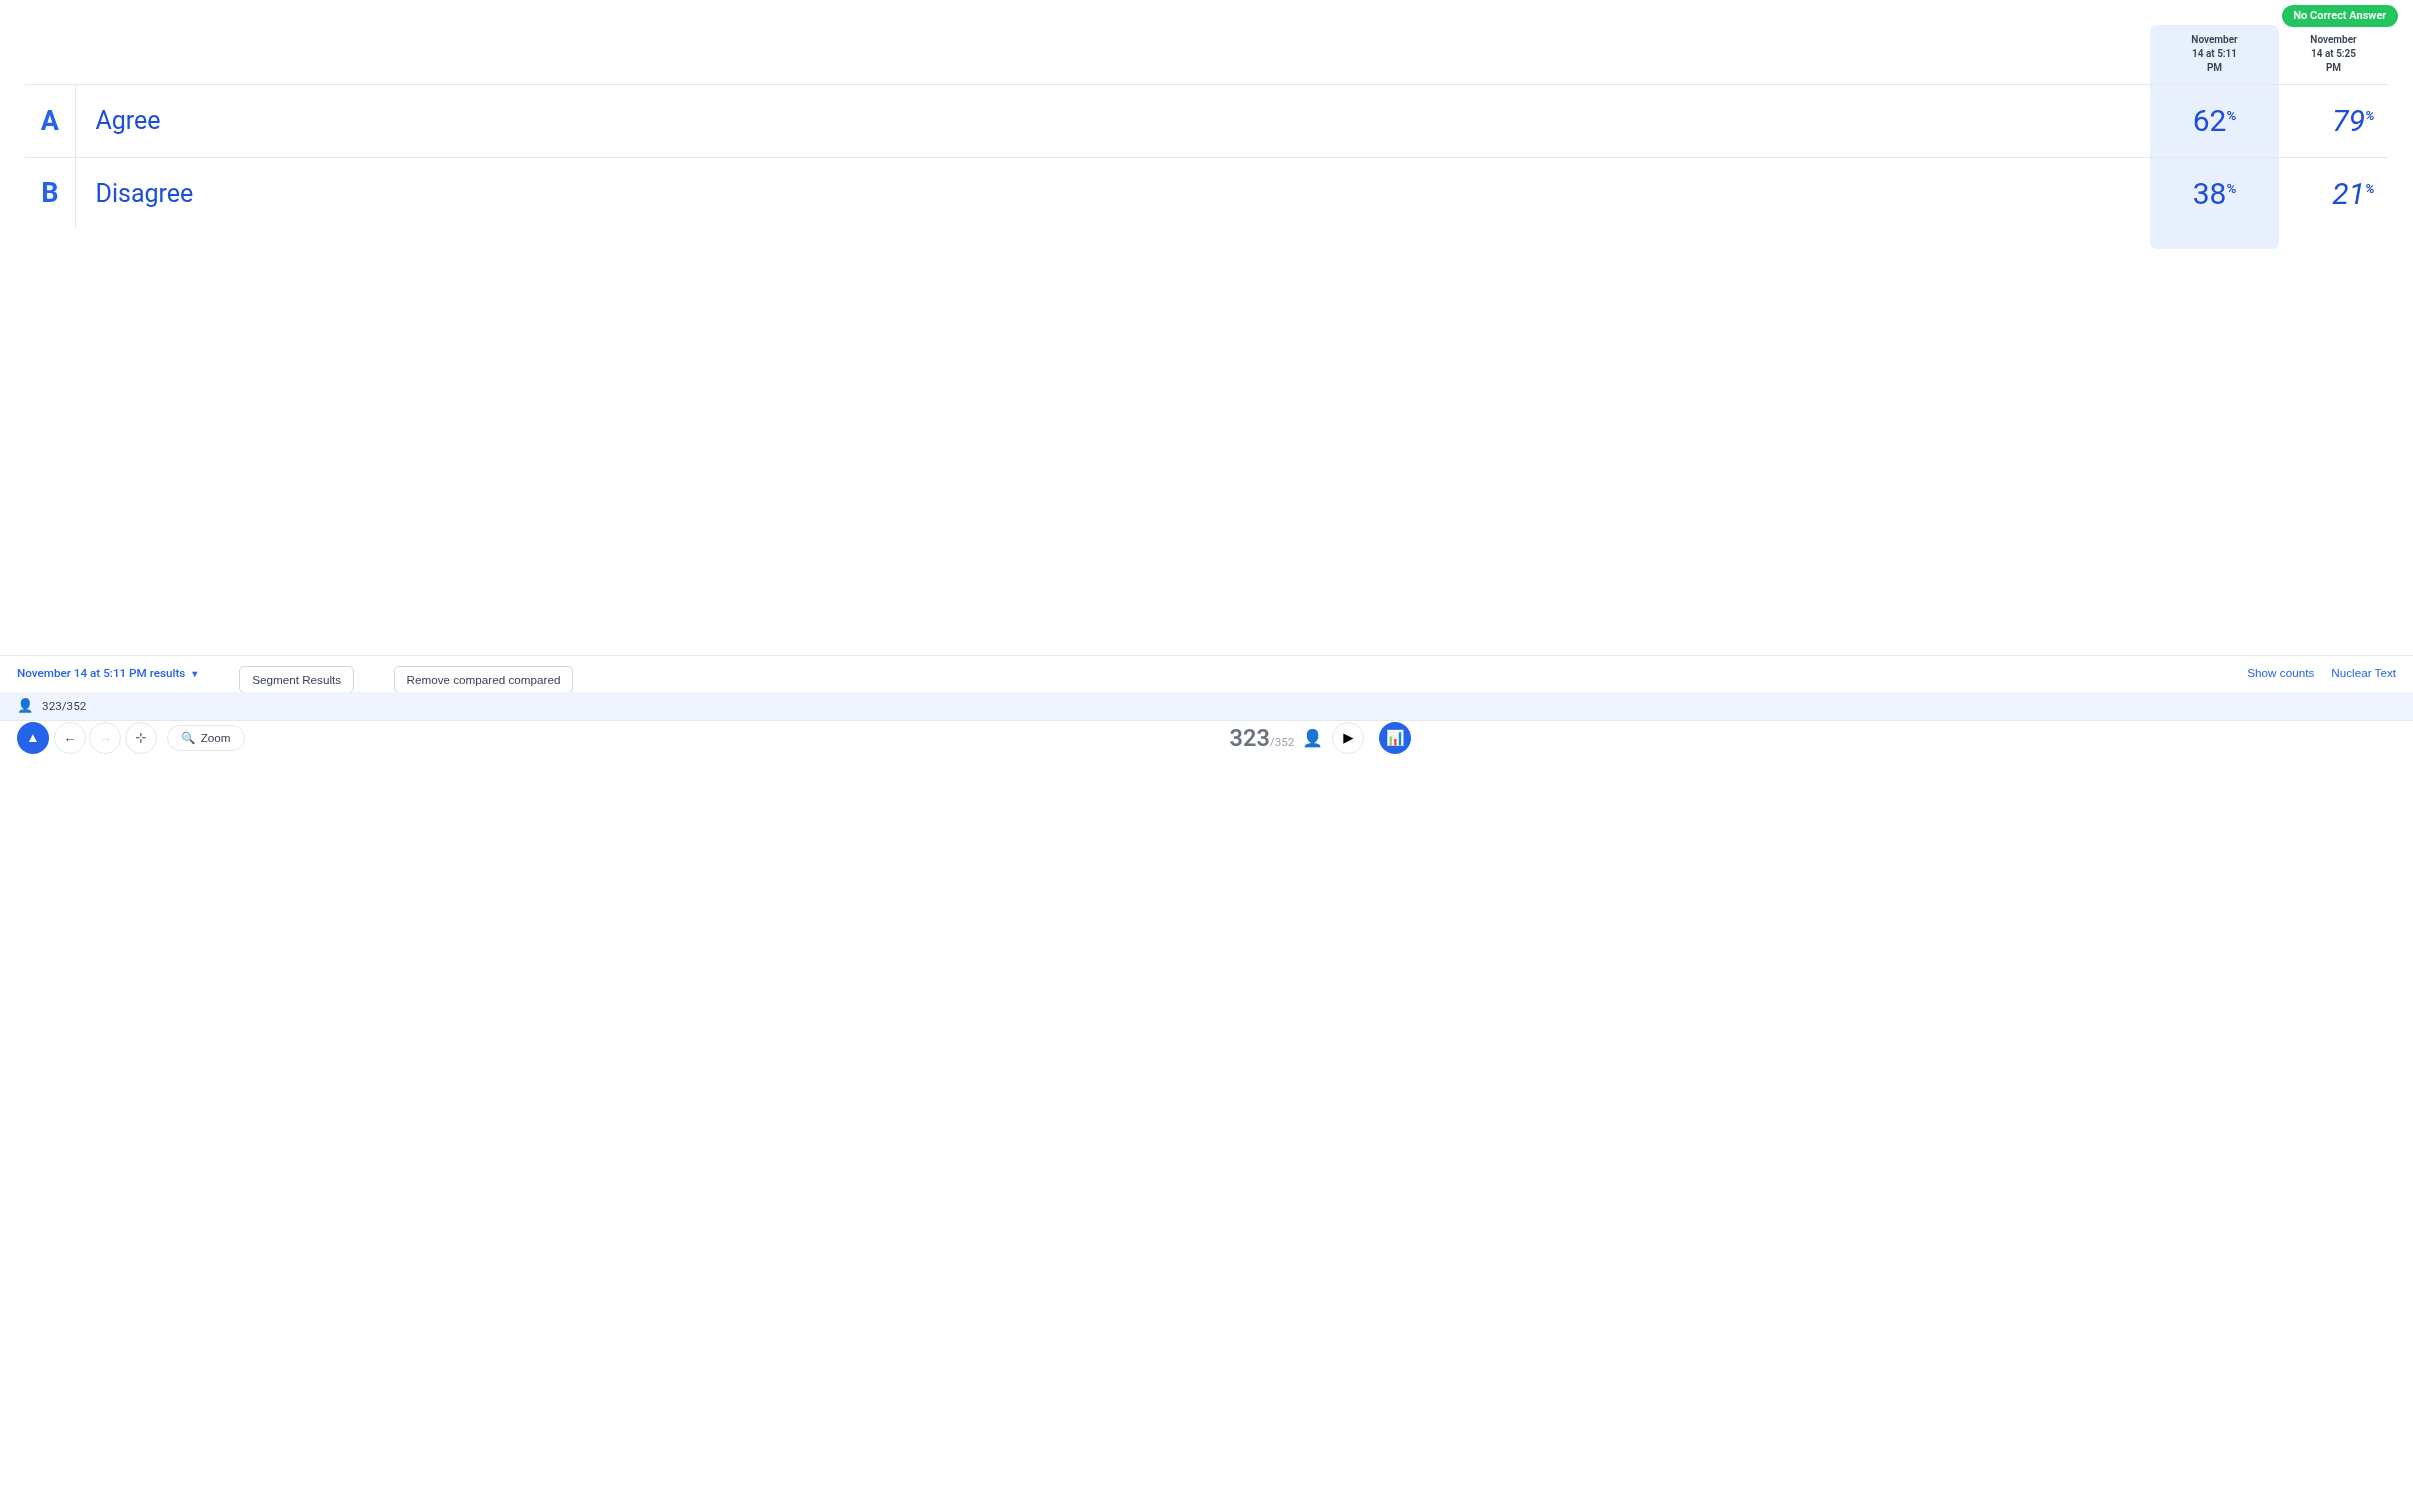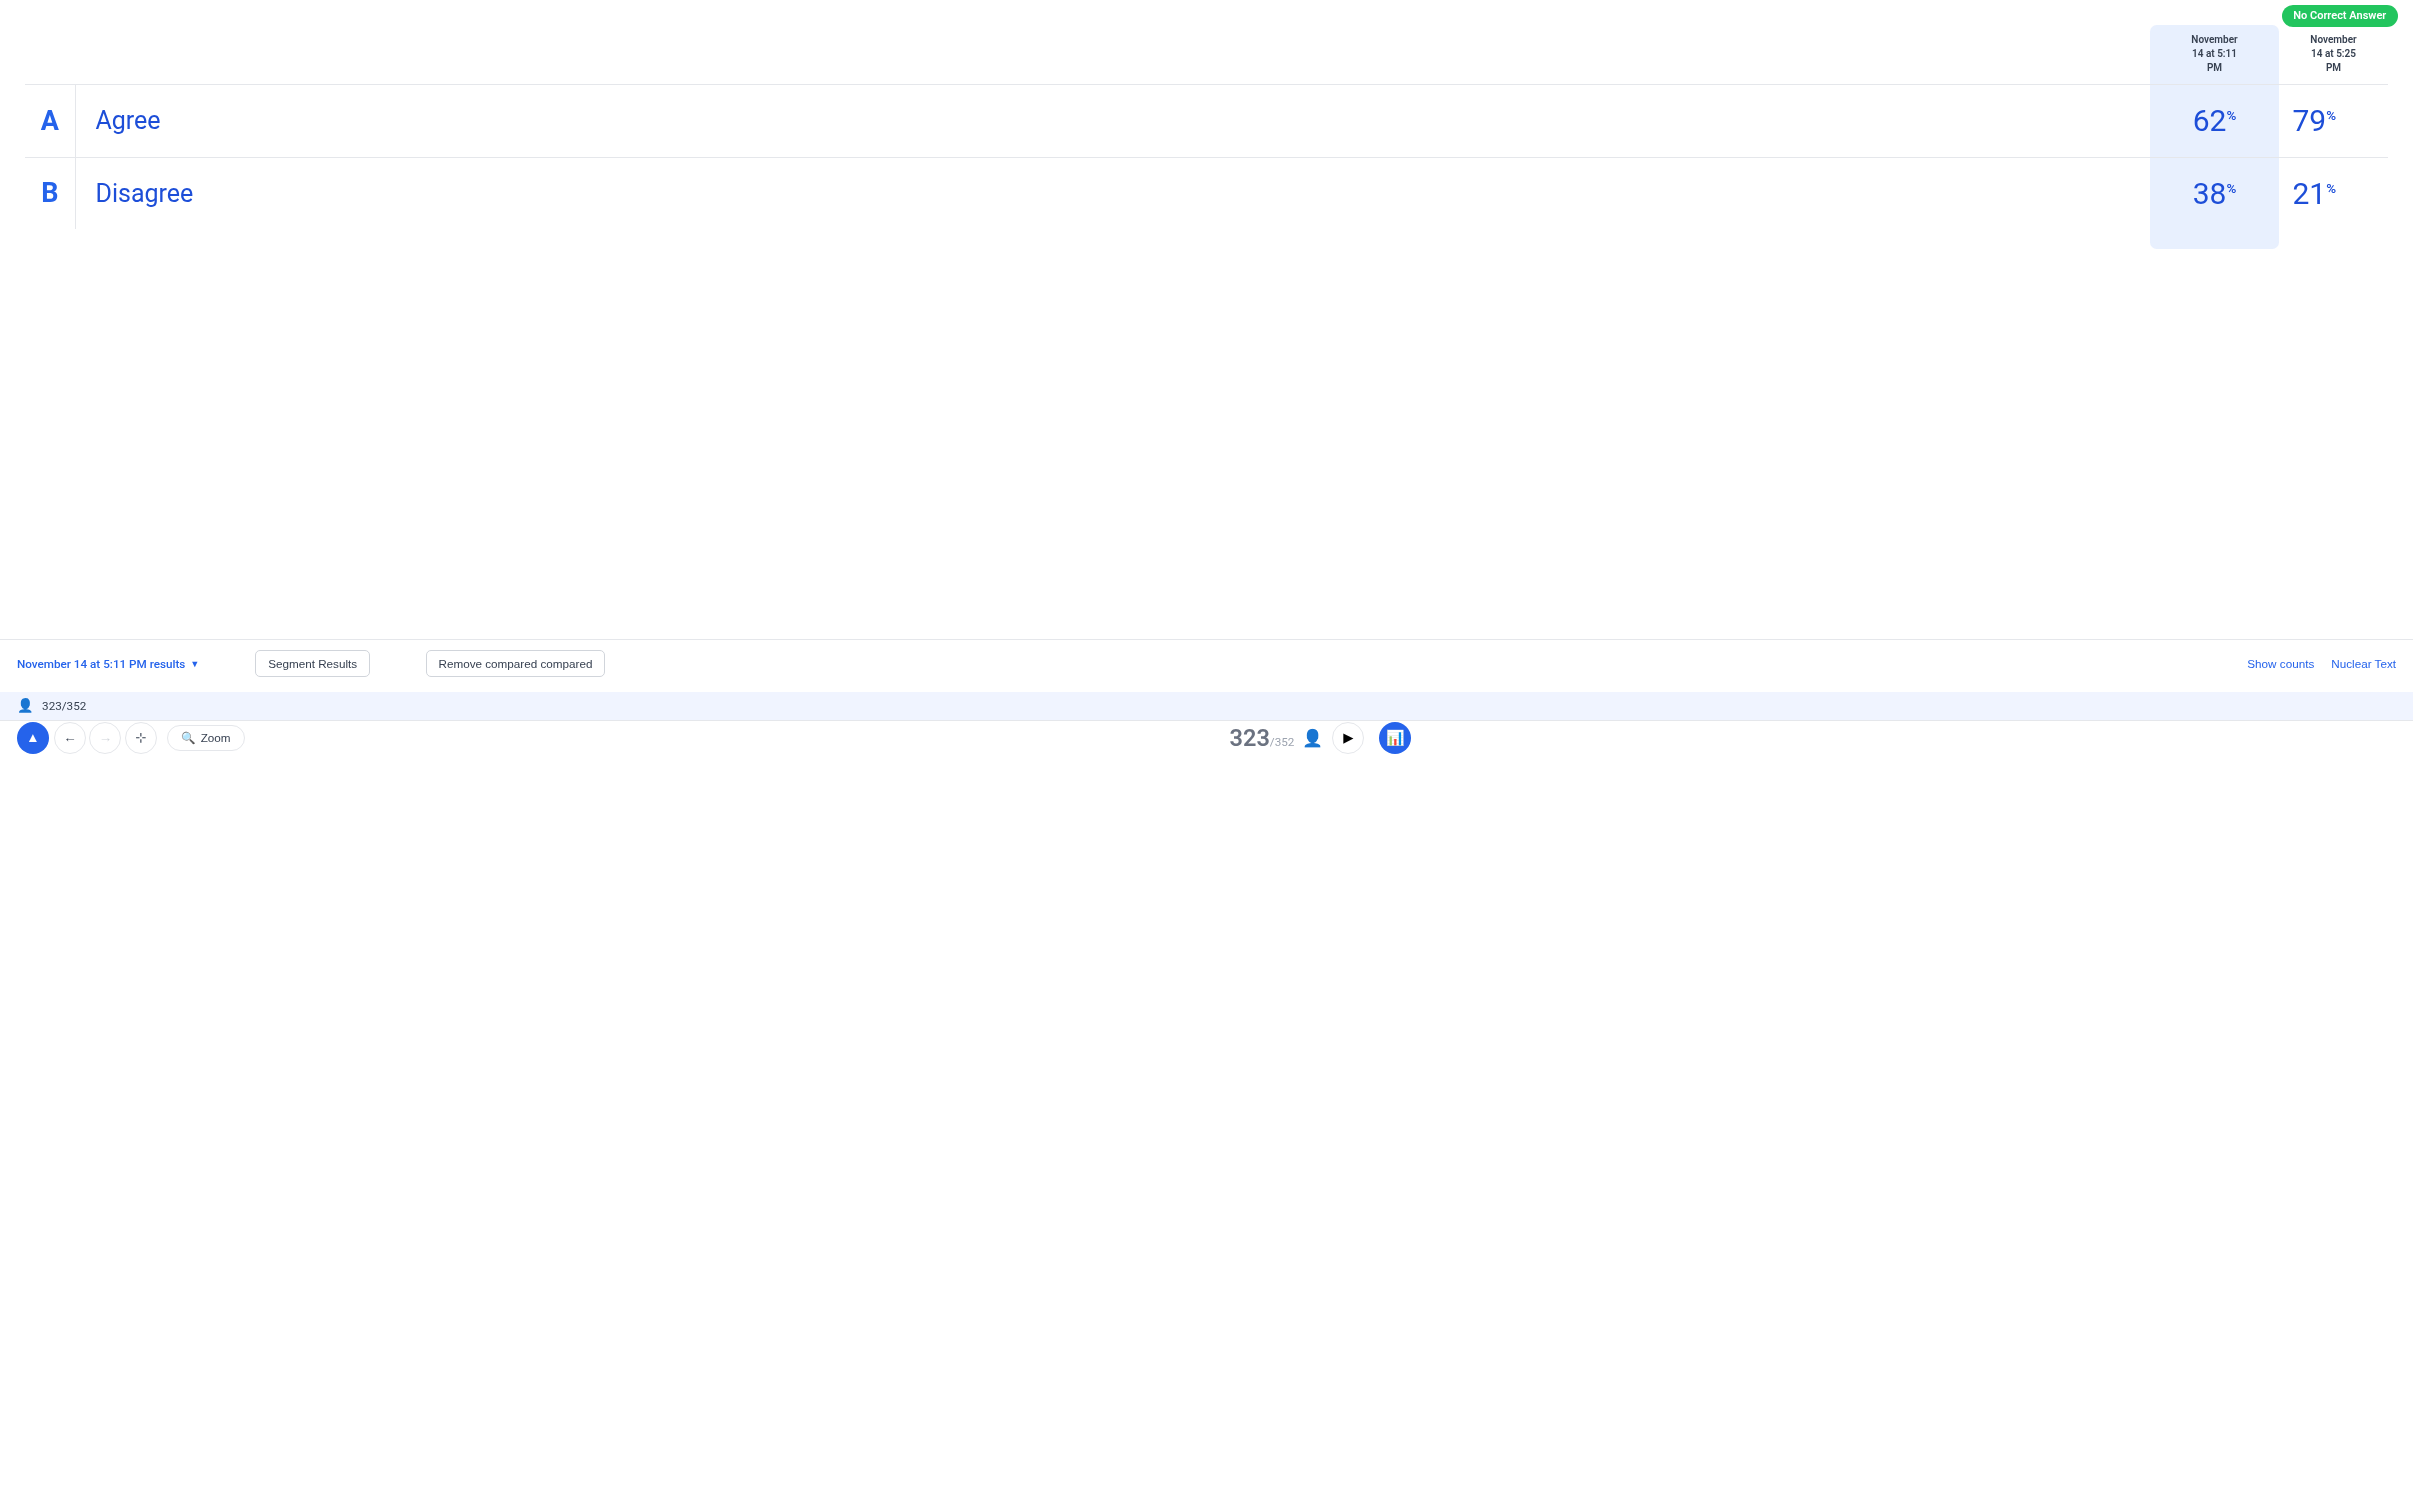--- a/index.html
+++ b/index.html
@@ -87,51 +87,52 @@
       padding-left: 20px;
     }
     .answer-row td.col-session1 {
       background: #e8f0fe;
       text-align: center;
       font-size: 30px;
       font-weight: 400;
       width: 129px;
     }
     .answer-row td.col-session2 {
-      text-align: left;
+      text-align: right;
       font-size: 30px;
       font-weight: 400;
       width: 109px;
+      font-style: italic;
     }
     .answer-row td.col-session1 sup,
     .answer-row td.col-session2 sup {
       font-size: 13.4px;
       font-weight: 600;
     }
 
     .spacer-row td {
       padding: 10px 0;
     }
     .spacer-row td.col-session1 {
       background: #e8f0fe;
       border-radius: 0 0 6.7px 6.7px;
     }
 
     
     .bottom-toolbar {
       position: absolute;
-      bottom: 67px;
+      bottom: 51px;
       left: 0;
       right: 0;
       background: #fff;
       border-top: 0.8px solid #e5e7eb;
       display: flex;
-      align-items: center;
+      align-items: flex-start;
       padding: 10px 17px;
-      gap: 20px;
+      gap: 4px;
     }
     .session-selector {
       display: flex;
       align-items: center;
       gap: 5px;
       color: #2563eb;
       font-size: 11.7px;
       font-weight: 500;
       cursor: pointer;
     }

